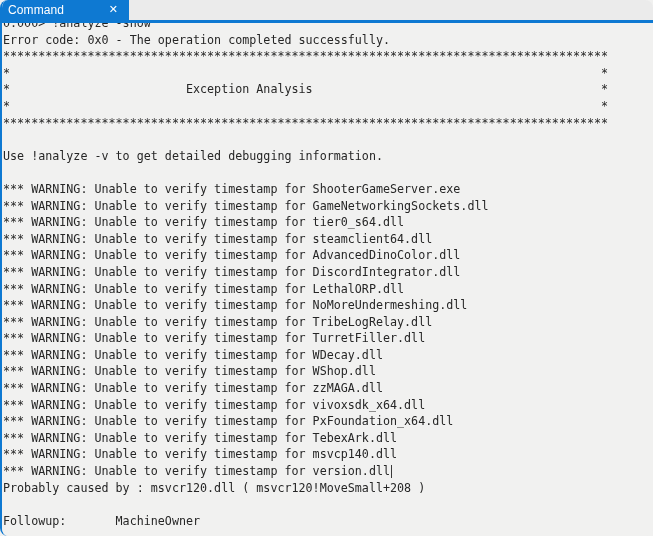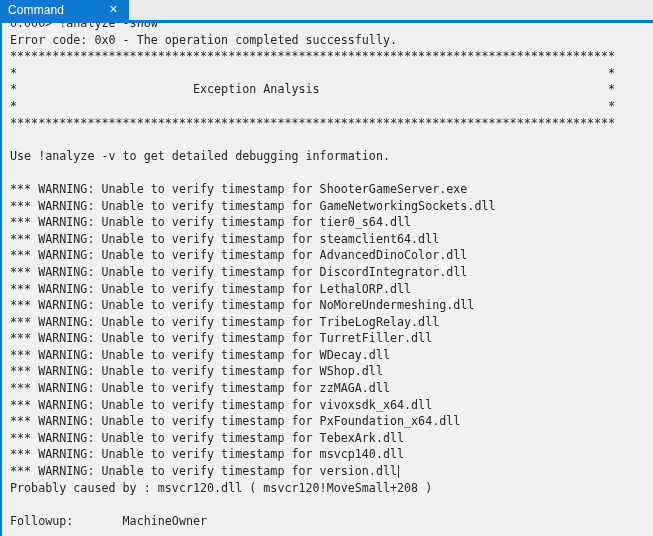--- a/index.html
+++ b/index.html
@@ -17,20 +17,21 @@
     font-family: "Liberation Sans", sans-serif;
     background: var(--content-bg);
   }
   .window {
     width: 653px;
     height: 536px;
     border-left: 2px solid var(--accent);
     display: flex;
     flex-direction: column;
     overflow: hidden;
+    border-radius: 8px;
   }
   .tabbar {
     height: 20px;
     background: var(--strip-bg);
     flex: 0 0 auto;
     display: flex;
   }
   .tab {
     width: 127px;
     height: 20px;
@@ -51,21 +52,21 @@
     font-family: "DejaVu Sans", sans-serif;
   }
   .accent-underline {
     height: 3px;
     background: var(--accent);
     flex: 0 0 auto;
   }
   .content {
     flex: 1 1 auto;
     background: var(--content-bg);
-    padding-left: 8px;
+    padding-left: 1px;
     overflow: hidden;
   }
   .term {
     font-family: "DejaVu Sans Mono", monospace;
     font-size: 11.7px;
     color: var(--text);
     white-space: pre;
     margin-top: -8px;
   }
   .term-line {

